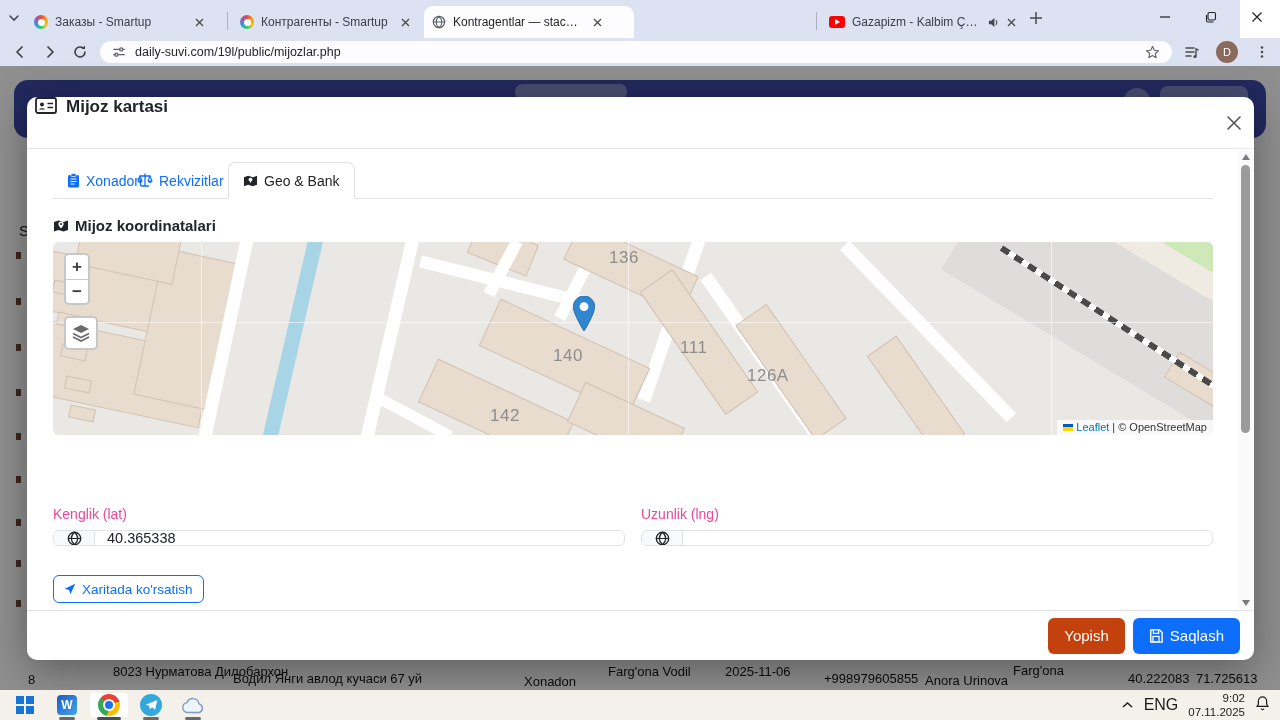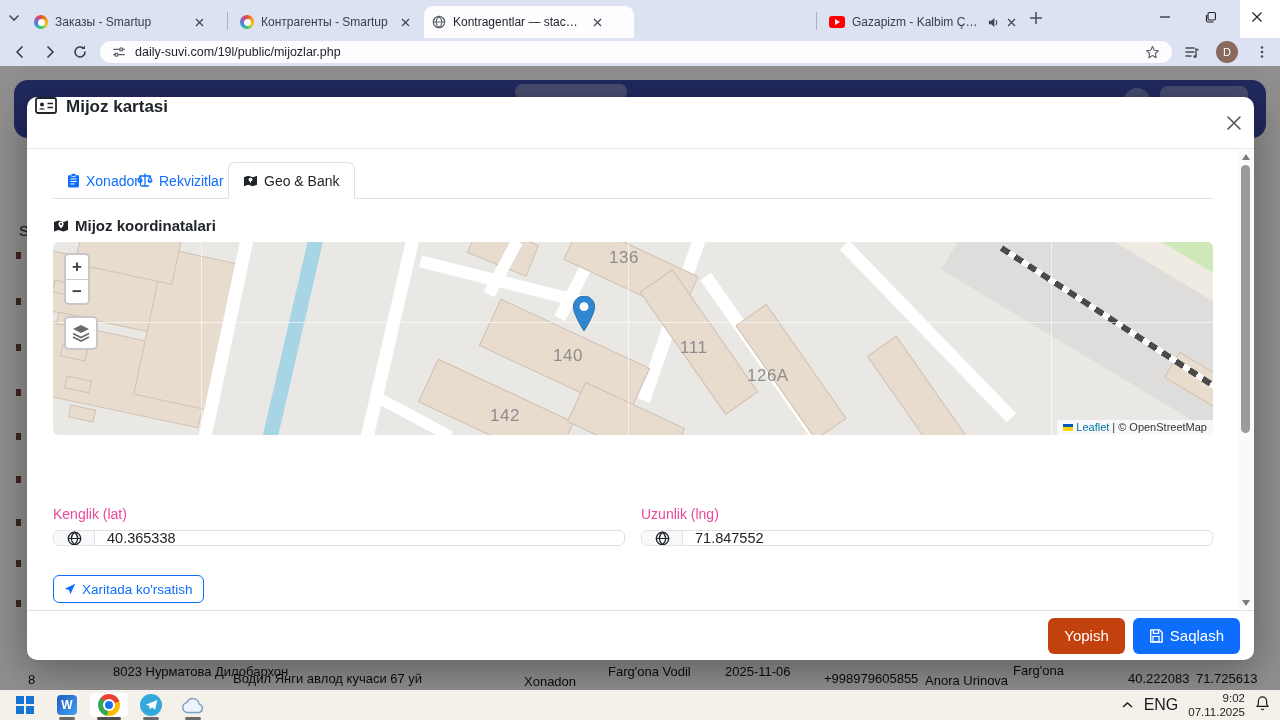--- a/index.html
+++ b/index.html
@@ -418,21 +418,20 @@
       </span>
       <input readonly="" value="40.365338" style="">
     </div>
     <div class="igroup" style="left:614px;top:381px">
       <span class="iaddon">
         <svg width="15" height="15" viewBox="0 0 16 16">
             <circle cx="8" cy="8" r="6.6" fill="none" stroke="#212529" stroke-width="1.5"></circle>
             <path d="M1.4 8h13.2M8 1.4c-4.6 4-4.6 9.2 0 13.2 4.6-4 4.6-9.2 0-13.2z" fill="none" stroke="#212529" stroke-width="1.3"></path>
           </svg>
       </span>
-      <input readonly="" value="71.847552" style="">
     </div>
 
     <div class="abs" id="showmap-btn">
       <span style="display:flex">
         <svg width="12" height="12" viewBox="0 0 16 16">
             <path d="M15 1L8.5 15l-1.7-5.8L1 7.5z" fill="#0d6efd"></path>
           </svg>
       </span>
       <span>Xaritada ko'rsatish</span>
     </div>

